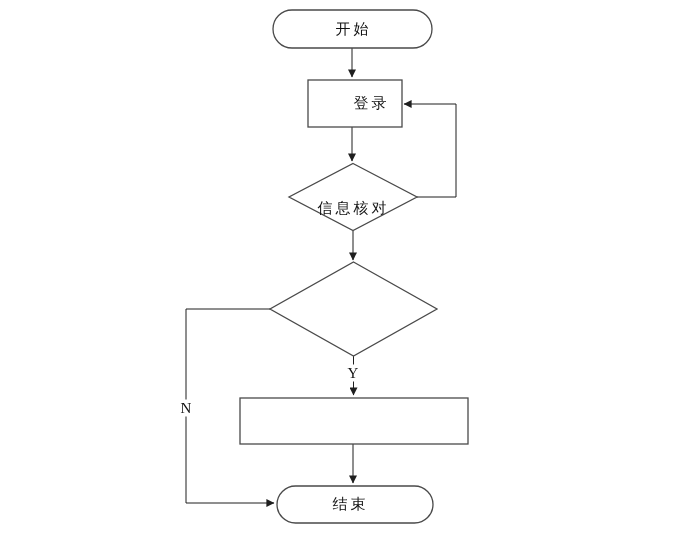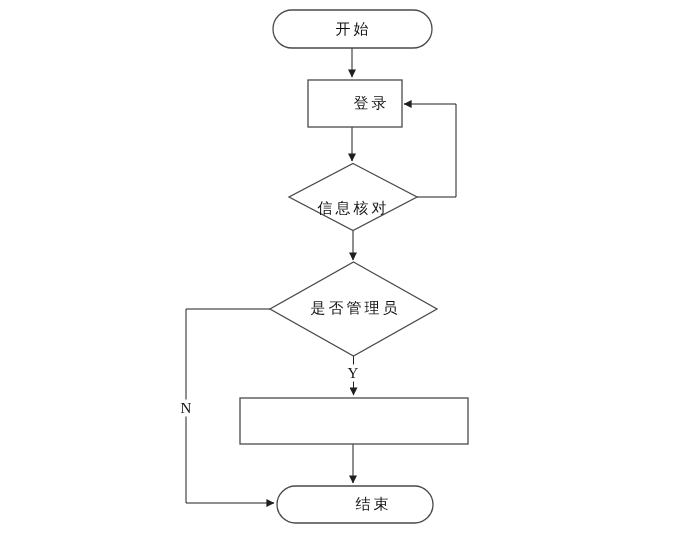--- a/index.html
+++ b/index.html
@@ -77,18 +77,17 @@
       <polygon class="shape" points="353,163.5 417,197 353,230.5 289,197"></polygon>
       <polygon class="shape" points="353.5,262 437,309 353.5,356 270,309"></polygon>
       <rect class="shape" x="240" y="398" width="228" height="46"></rect>
       <rect class="shape" x="277" y="486" width="156" height="37" rx="18.5" ry="18.5"></rect>
     </g>
   </svg>
 
   <div class="label" style="left:352px; top:29px;">开始</div>
   <div class="label" style="left:354px; top:103px;margin-left:16px;">登录</div>
   <div class="label" style="left:352px; top:197px;margin-top:11px;">信息核对</div>
-  <div class="label" style="left:354px; top:308px;">是否管理员</div>
-  <div class="label" style="left:372px; top:504px;">结束</div>
+  <div class="label" style="left:349px; top:504px;">结束</div>
 
   <div class="edge-label" style="left:353px; top:373px;">Y</div>
   <div class="edge-label" style="left:186px; top:408px;">N</div>
 </div>
 
 </body></html>

